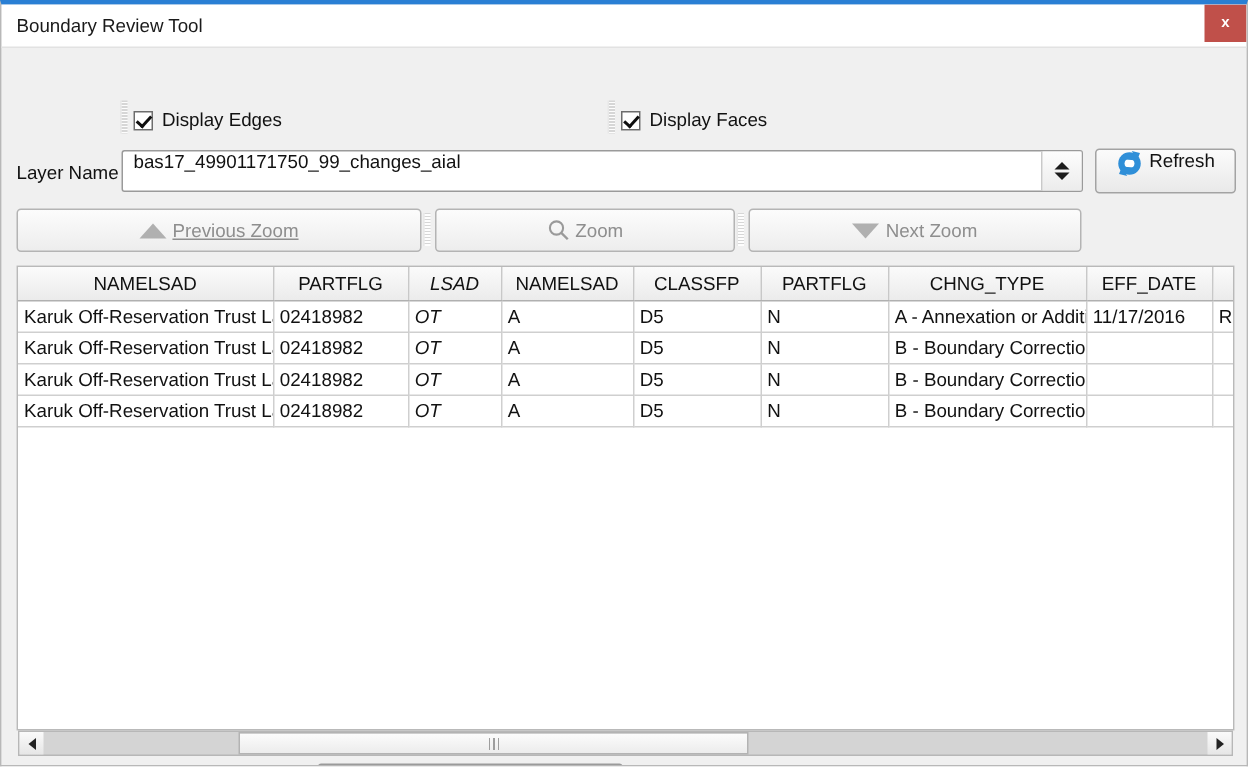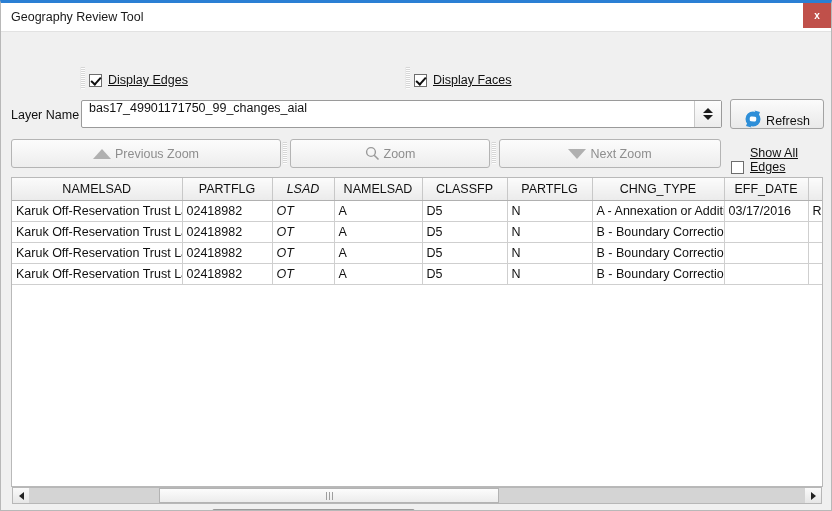--- a/index.html
+++ b/index.html
@@ -52,24 +52,23 @@
   .body-area {
     position: relative;
     height: 478px;
     background: #f0f0f0;
   }
 
   
   .chk {
     position: absolute;
     display: flex;
-    align-items: flex-end;
-    font-size: 12.5px;
-    color: #111;
-    text-decoration: underline;
+    align-items: center;
+    font-size: 12.5px;
+    color: #111;
   }
   .chk .box {
     width: 13px; height: 13px;
     border: 1px solid #6d6d6d;
     background: #ffffff;
     margin-right: 6px;
     position: relative;
     flex: 0 0 auto;
   }
   .chk .box.checked::after {
@@ -139,21 +138,21 @@
   }
 
   .refresh-btn {
     position: absolute;
     left: 729px; top: 67px;
     width: 94px; height: 30px;
     background: linear-gradient(to bottom,#fbfbfb,#e9e9e9);
     border: 1px solid #a3a3a3;
     border-radius: 3px;
     display: flex;
-    align-items: flex-end;
+    align-items: flex-start;
     justify-content: center;
     gap: 4px;
     font-size: 12.5px;
     color: #111;
     cursor: pointer;
   }
 
   
   .zbtn {
     position: absolute;
@@ -163,21 +162,21 @@
     border: 1px solid #b4b4b4;
     border-radius: 3px;
     display: flex;
     align-items: center;
     justify-content: center;
     gap: 4px;
     font-size: 12.5px;
     color: #8e8e8e;
     cursor: pointer;
   }
-  #btn-prev { left: 10px;  width: 270px; }
+  #btn-prev { left: 10px;  width: 270px; text-decoration: underline; }
   #btn-zoom { left: 289px; width: 200px; }
   #btn-next { left: 498px; width: 222px; }
 
   .tri-up-grey {
     width: 0; height: 0;
     border-left: 9px solid transparent;
     border-right: 9px solid transparent;
     border-bottom: 10px solid #b0b0b0;
   }
   .tri-dn-grey {
@@ -288,21 +287,21 @@
     padding: 0 5px;
     font-family: "Liberation Sans", sans-serif;
   }
 </style>
 </head>
 <body>
 
 <div class="window">
 
   <div class="titlebar">
-    <div class="title-text">Geography Review Tool</div>
+    <div class="title-text">Boundary Review Tool</div>
     <div class="close-btn">x</div>
   </div>
 
   <div class="body-area">
 
     <div class="grip" style="left:79px; top:35px;"></div>
     <div class="chk" style="left:88px; top:41px;">
       <span class="box checked"></span>
       <span>Display Edges</span>
     </div>
@@ -343,24 +342,20 @@
         <line x1="9.2" y1="9.2" x2="13.5" y2="13.5" stroke="#9a9a9a" stroke-width="1.6"></line>
       </svg>
       <span>Zoom</span>
     </div>
     <div class="grip" style="left:490px; top:110px;"></div>
     <div class="zbtn" id="btn-next">
       <span class="tri-dn-grey"></span>
       <span>Next Zoom</span>
     </div>
 
-    <div class="chk" style="left:730px; top:114px;">
-      <span class="box"></span>
-      <span>Show All Edges</span>
-    </div>
 
     <div class="table-wrap">
       <table class="grid">
         <thead>
           <tr>
             <th class="c0">NAMELSAD</th>
             <th class="c1">PARTFLG</th>
             <th class="c2">LSAD</th>
             <th class="c3">NAMELSAD</th>
             <th class="c4">CLASSFP</th>
@@ -372,21 +367,21 @@
         </thead>
         <tbody>
           <tr>
             <td class="c0">Karuk Off-Reservation Trust Land</td>
             <td class="c1">02418982</td>
             <td class="c2">OT</td>
             <td class="c3">A</td>
             <td class="c4">D5</td>
             <td class="c5">N</td>
             <td class="c6">A - Annexation or Addition</td>
-            <td class="c7">03/17/2016</td>
+            <td class="c7">11/17/2016</td>
             <td class="c8">R</td>
           </tr>
           <tr>
             <td class="c0">Karuk Off-Reservation Trust Land</td>
             <td class="c1">02418982</td>
             <td class="c2">OT</td>
             <td class="c3">A</td>
             <td class="c4">D5</td>
             <td class="c5">N</td>
             <td class="c6">B - Boundary Correction</td>

